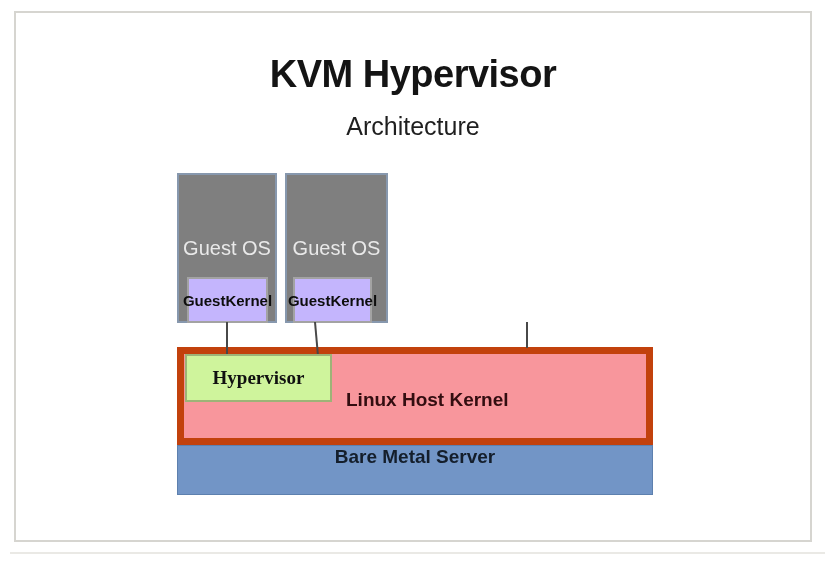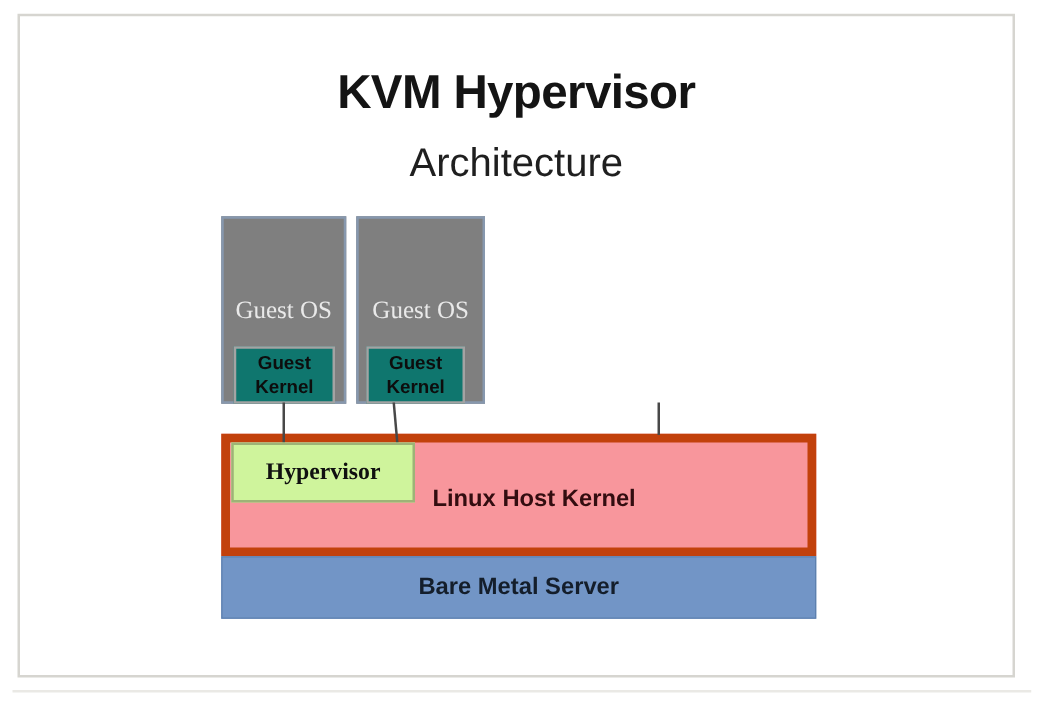--- a/index.html
+++ b/index.html
@@ -44,51 +44,49 @@
     font-weight: bold;
     letter-spacing: -0.5px;
     color: #141414;
   }
   .subtitle {
     position: absolute;
     left: 0;
     top: 99px;
     width: 100%;
     text-align: center;
-    font-size: 32px;
+    font-size: 25px;
     font-weight: 400;
     color: #1f1f1f;
   }
   .os-box {
     position: absolute;
     background: #7f7f7f;
     border: 2px solid #8798ae;
     box-sizing: border-box;
     display: flex;
     align-items: center;
     justify-content: center;
-    font-family: Liberation Serif, serif;
   }
   .os-box .os-label {
     color: #e9e9e9;
     font-size: 20px;
     font-weight: 400;
     white-space: nowrap;
   }
   .guest-os-1 { left: 177px; top: 173px; width: 100px; height: 150px; }
   .guest-os-2 { left: 285px; top: 173px; width: 103px; height: 150px; }
   .host-os    { left: 423px; top: 173px; width: 206px; height: 150px; }
 
   .kernel-box {
     position: absolute;
-    background: #0f766e;
+    background: #c4b5fd;
     border: 2px solid #a3a3a3;
     box-sizing: border-box;
     display: flex;
-    flex-direction: column;
     align-items: center;
     justify-content: center;
     text-align: center;
   }
   .kernel-box span {
     font-size: 15px;
     font-weight: 700;
     line-height: 19px;
     color: #0d0d0d;
   }
@@ -127,21 +125,21 @@
     color: #101010;
     font-family: Liberation Serif, serif;
   }
   .bare-metal-box {
     position: absolute;
     left: 177px; top: 445px; width: 476px; height: 50px;
     background: #7295c6;
     border: 1px solid #5d80ae;
     box-sizing: border-box;
     display: flex;
-    align-items: center;
+    align-items: flex-start;
     justify-content: center;
   }
   .bare-metal-box span {
     font-size: 19px;
     font-weight: 700;
     color: #141e2b;
   }
   .connectors {
     position: absolute;
     left: 0;

